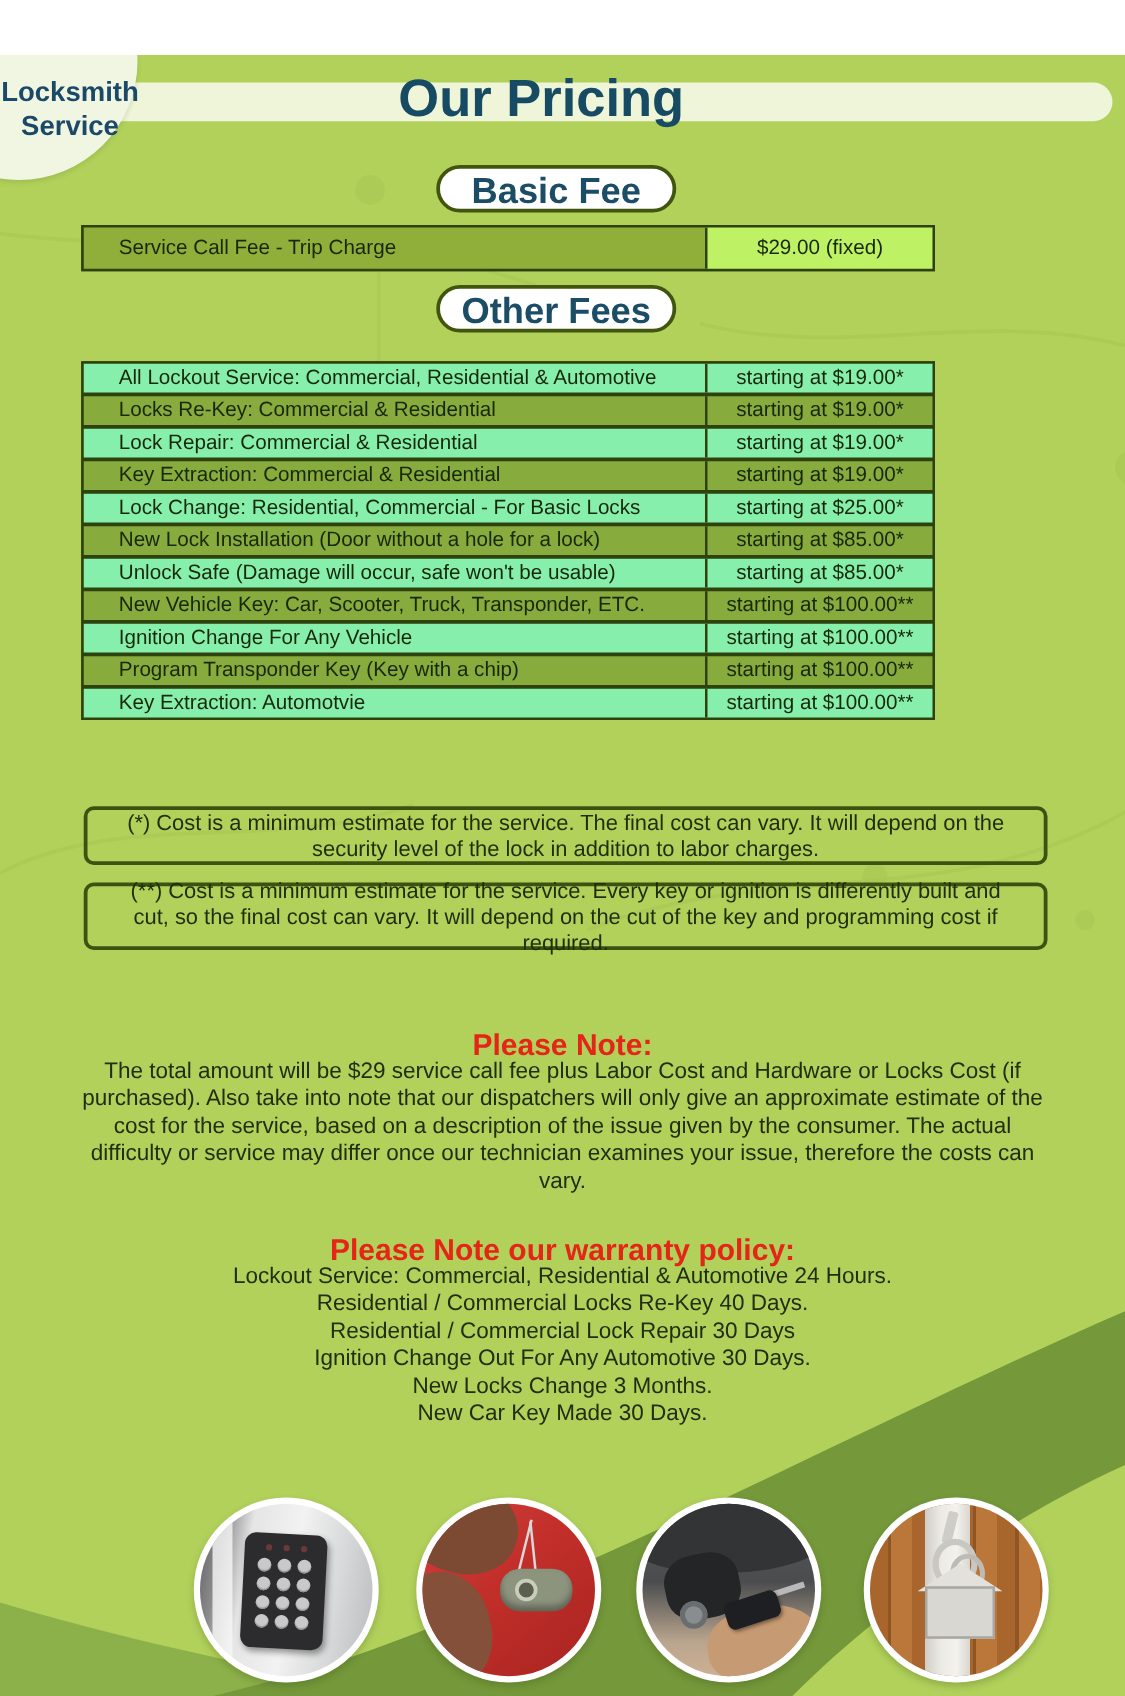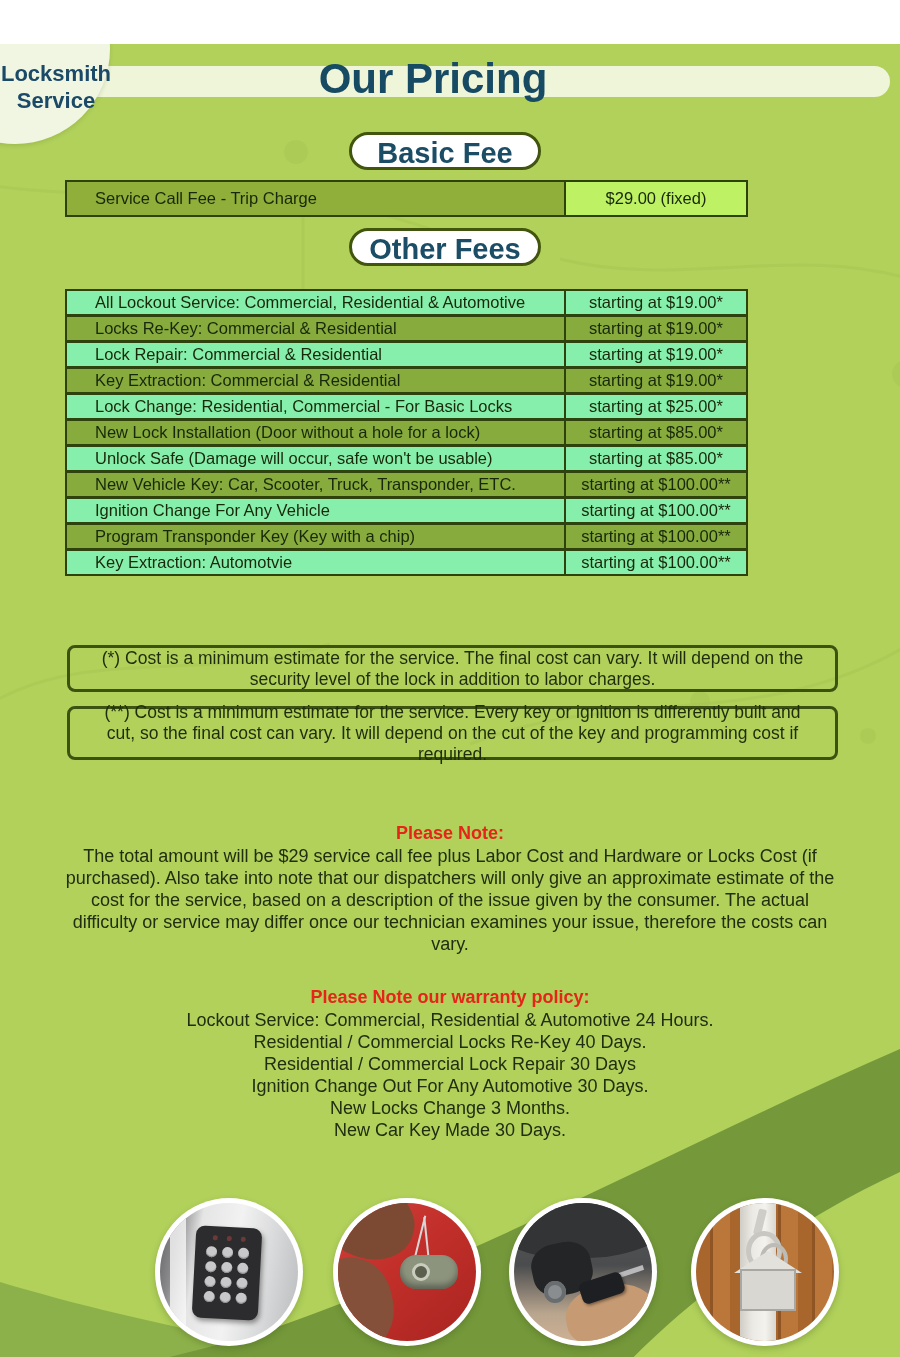--- a/index.html
+++ b/index.html
@@ -79,21 +79,21 @@
     box-sizing:border-box;padding:4px 30px;
     text-align:center;font-size:17.5px;line-height:21px;color:#1f2d0c;
     display:flex;align-items:center;justify-content:center;
   }
   .note-1{top:601px;height:47px;}
   .note-2{top:662px;height:54px;}
 
   
   .red-heading{
     position:absolute;left:0;width:900px;z-index:3;
-    text-align:center;font-weight:bold;font-size:18px;color:#e42517;
+    text-align:center;font-weight:bold;font-size:24px;color:#e42517;
   }
   .heading-note{top:779px;}
   .heading-warranty{top:943px;}
   .note-body{
     position:absolute;left:57px;top:801px;width:786px;z-index:3;
     text-align:center;font-size:18px;line-height:22px;color:#212e11;
   }
   .warranty-list{
     position:absolute;left:57px;top:965px;width:786px;z-index:3;
     text-align:center;font-size:18px;line-height:22px;color:#212e11;

